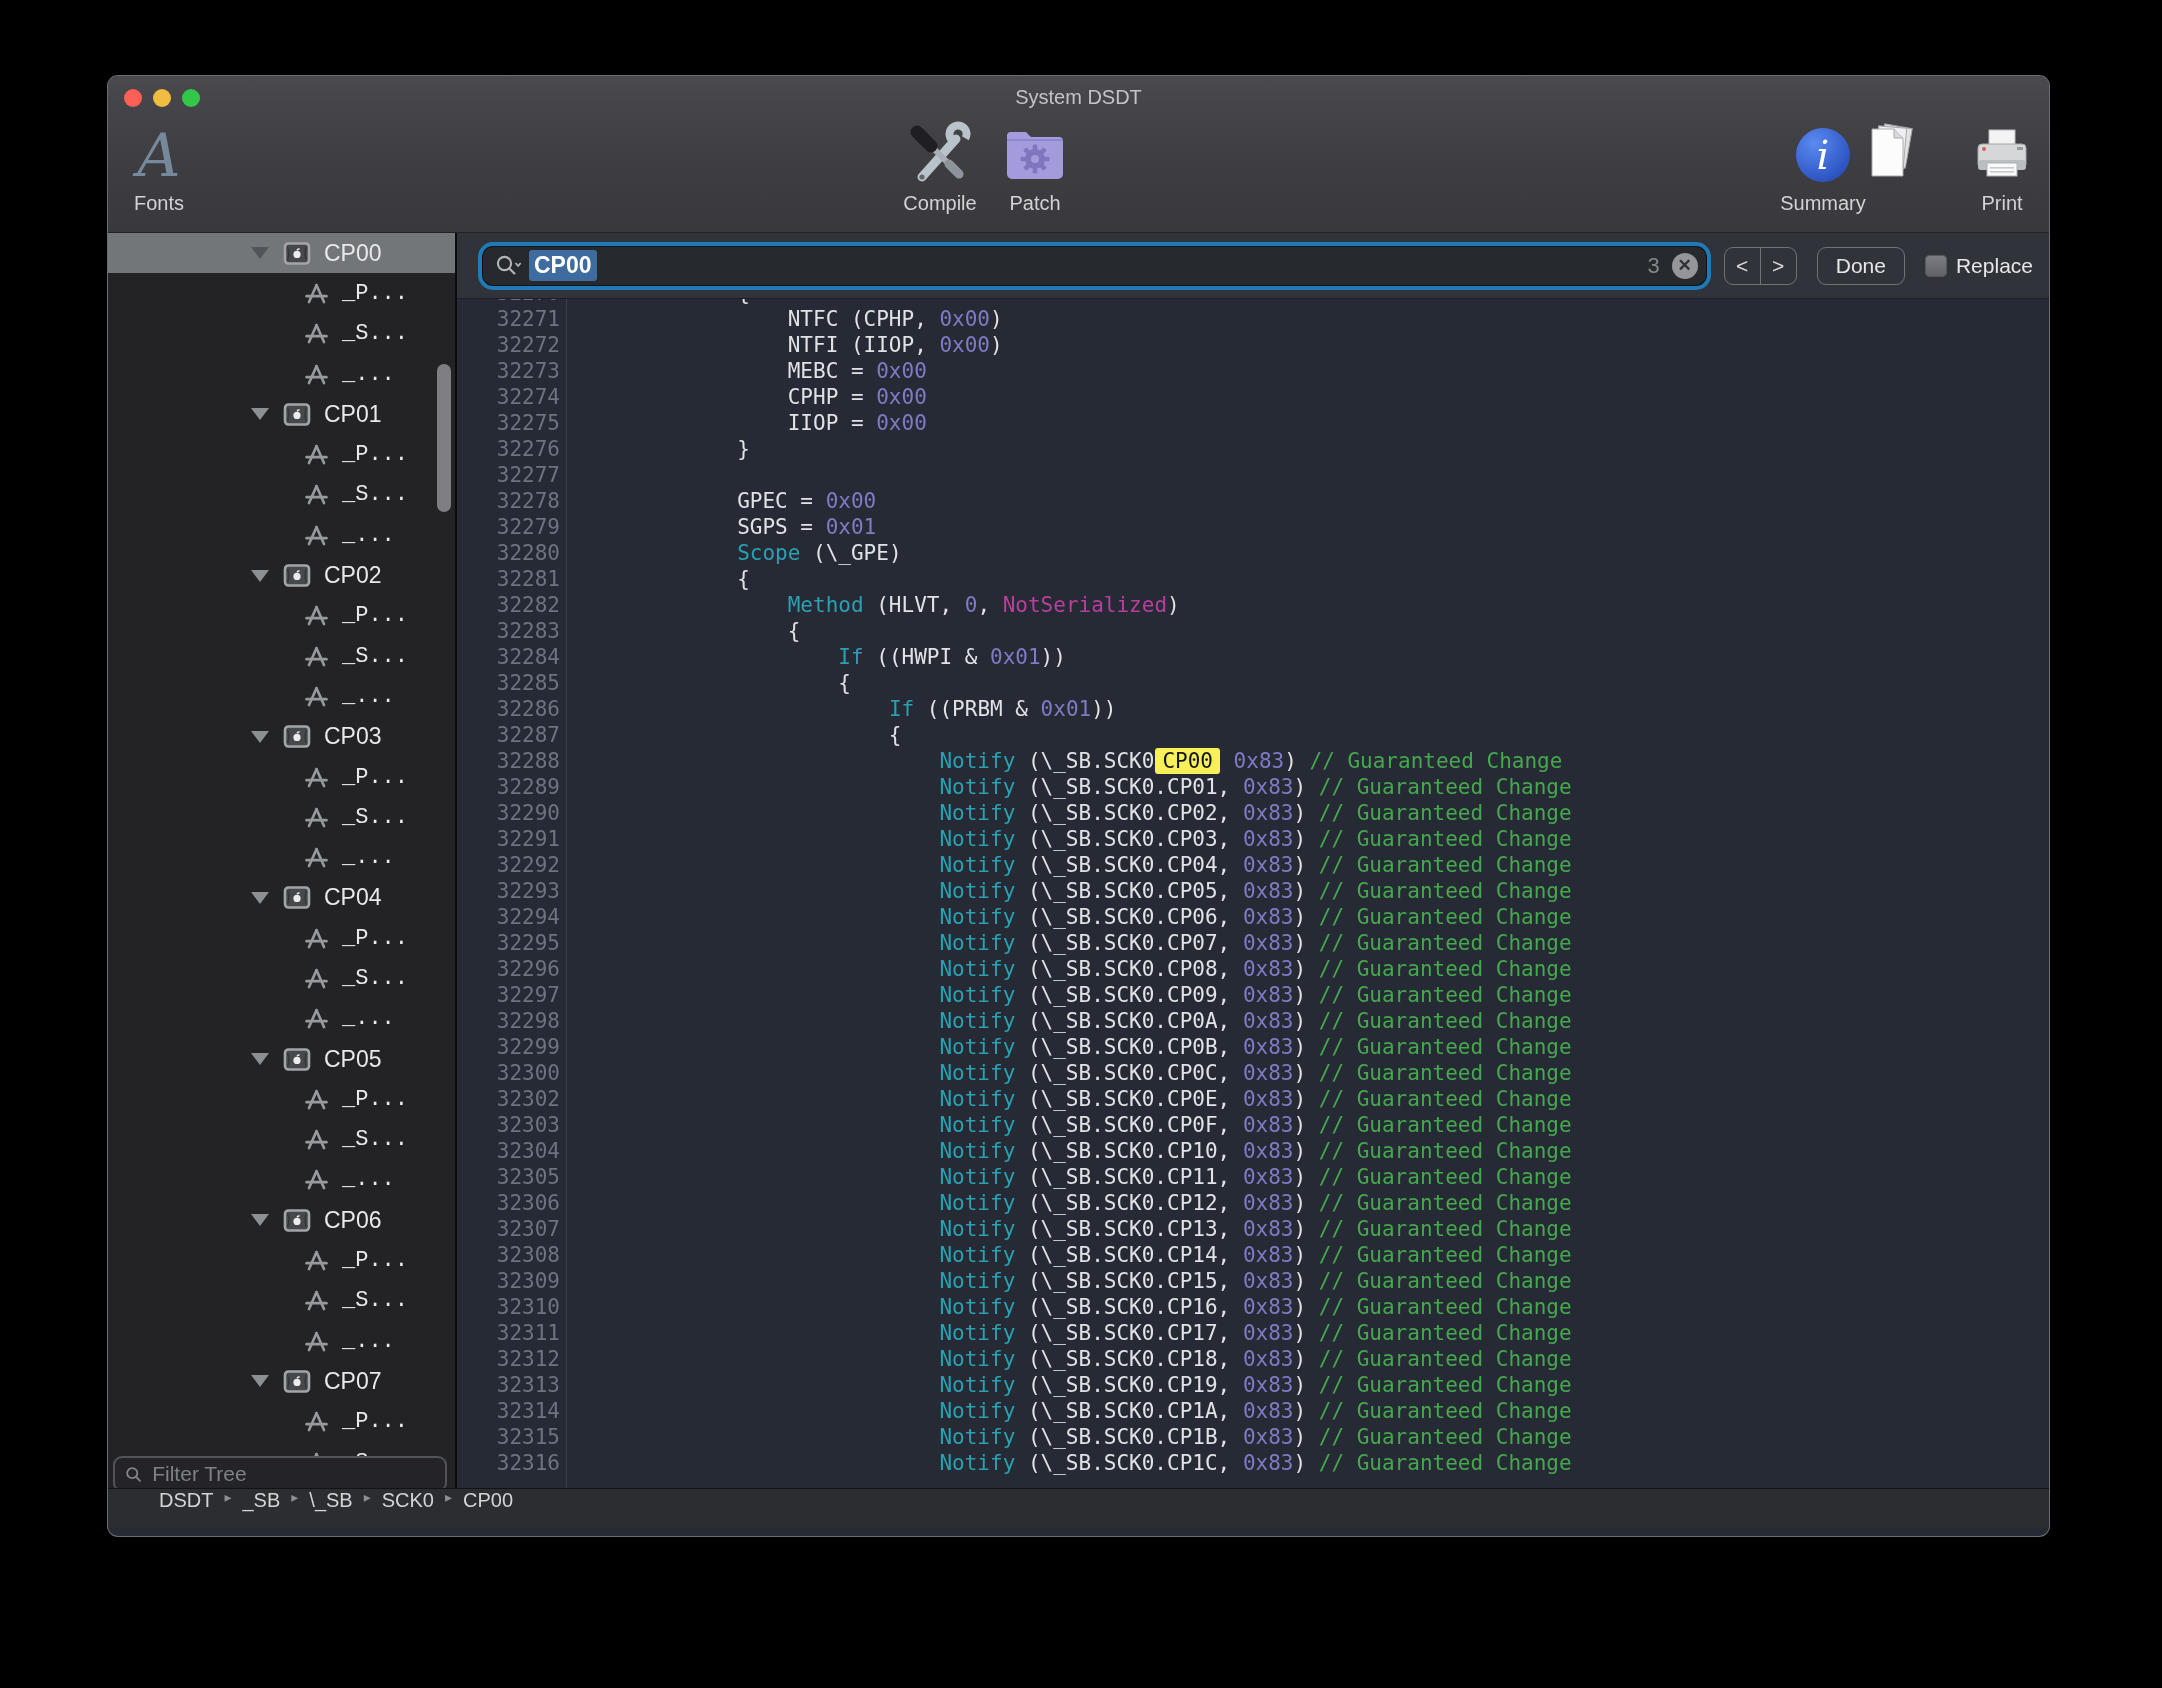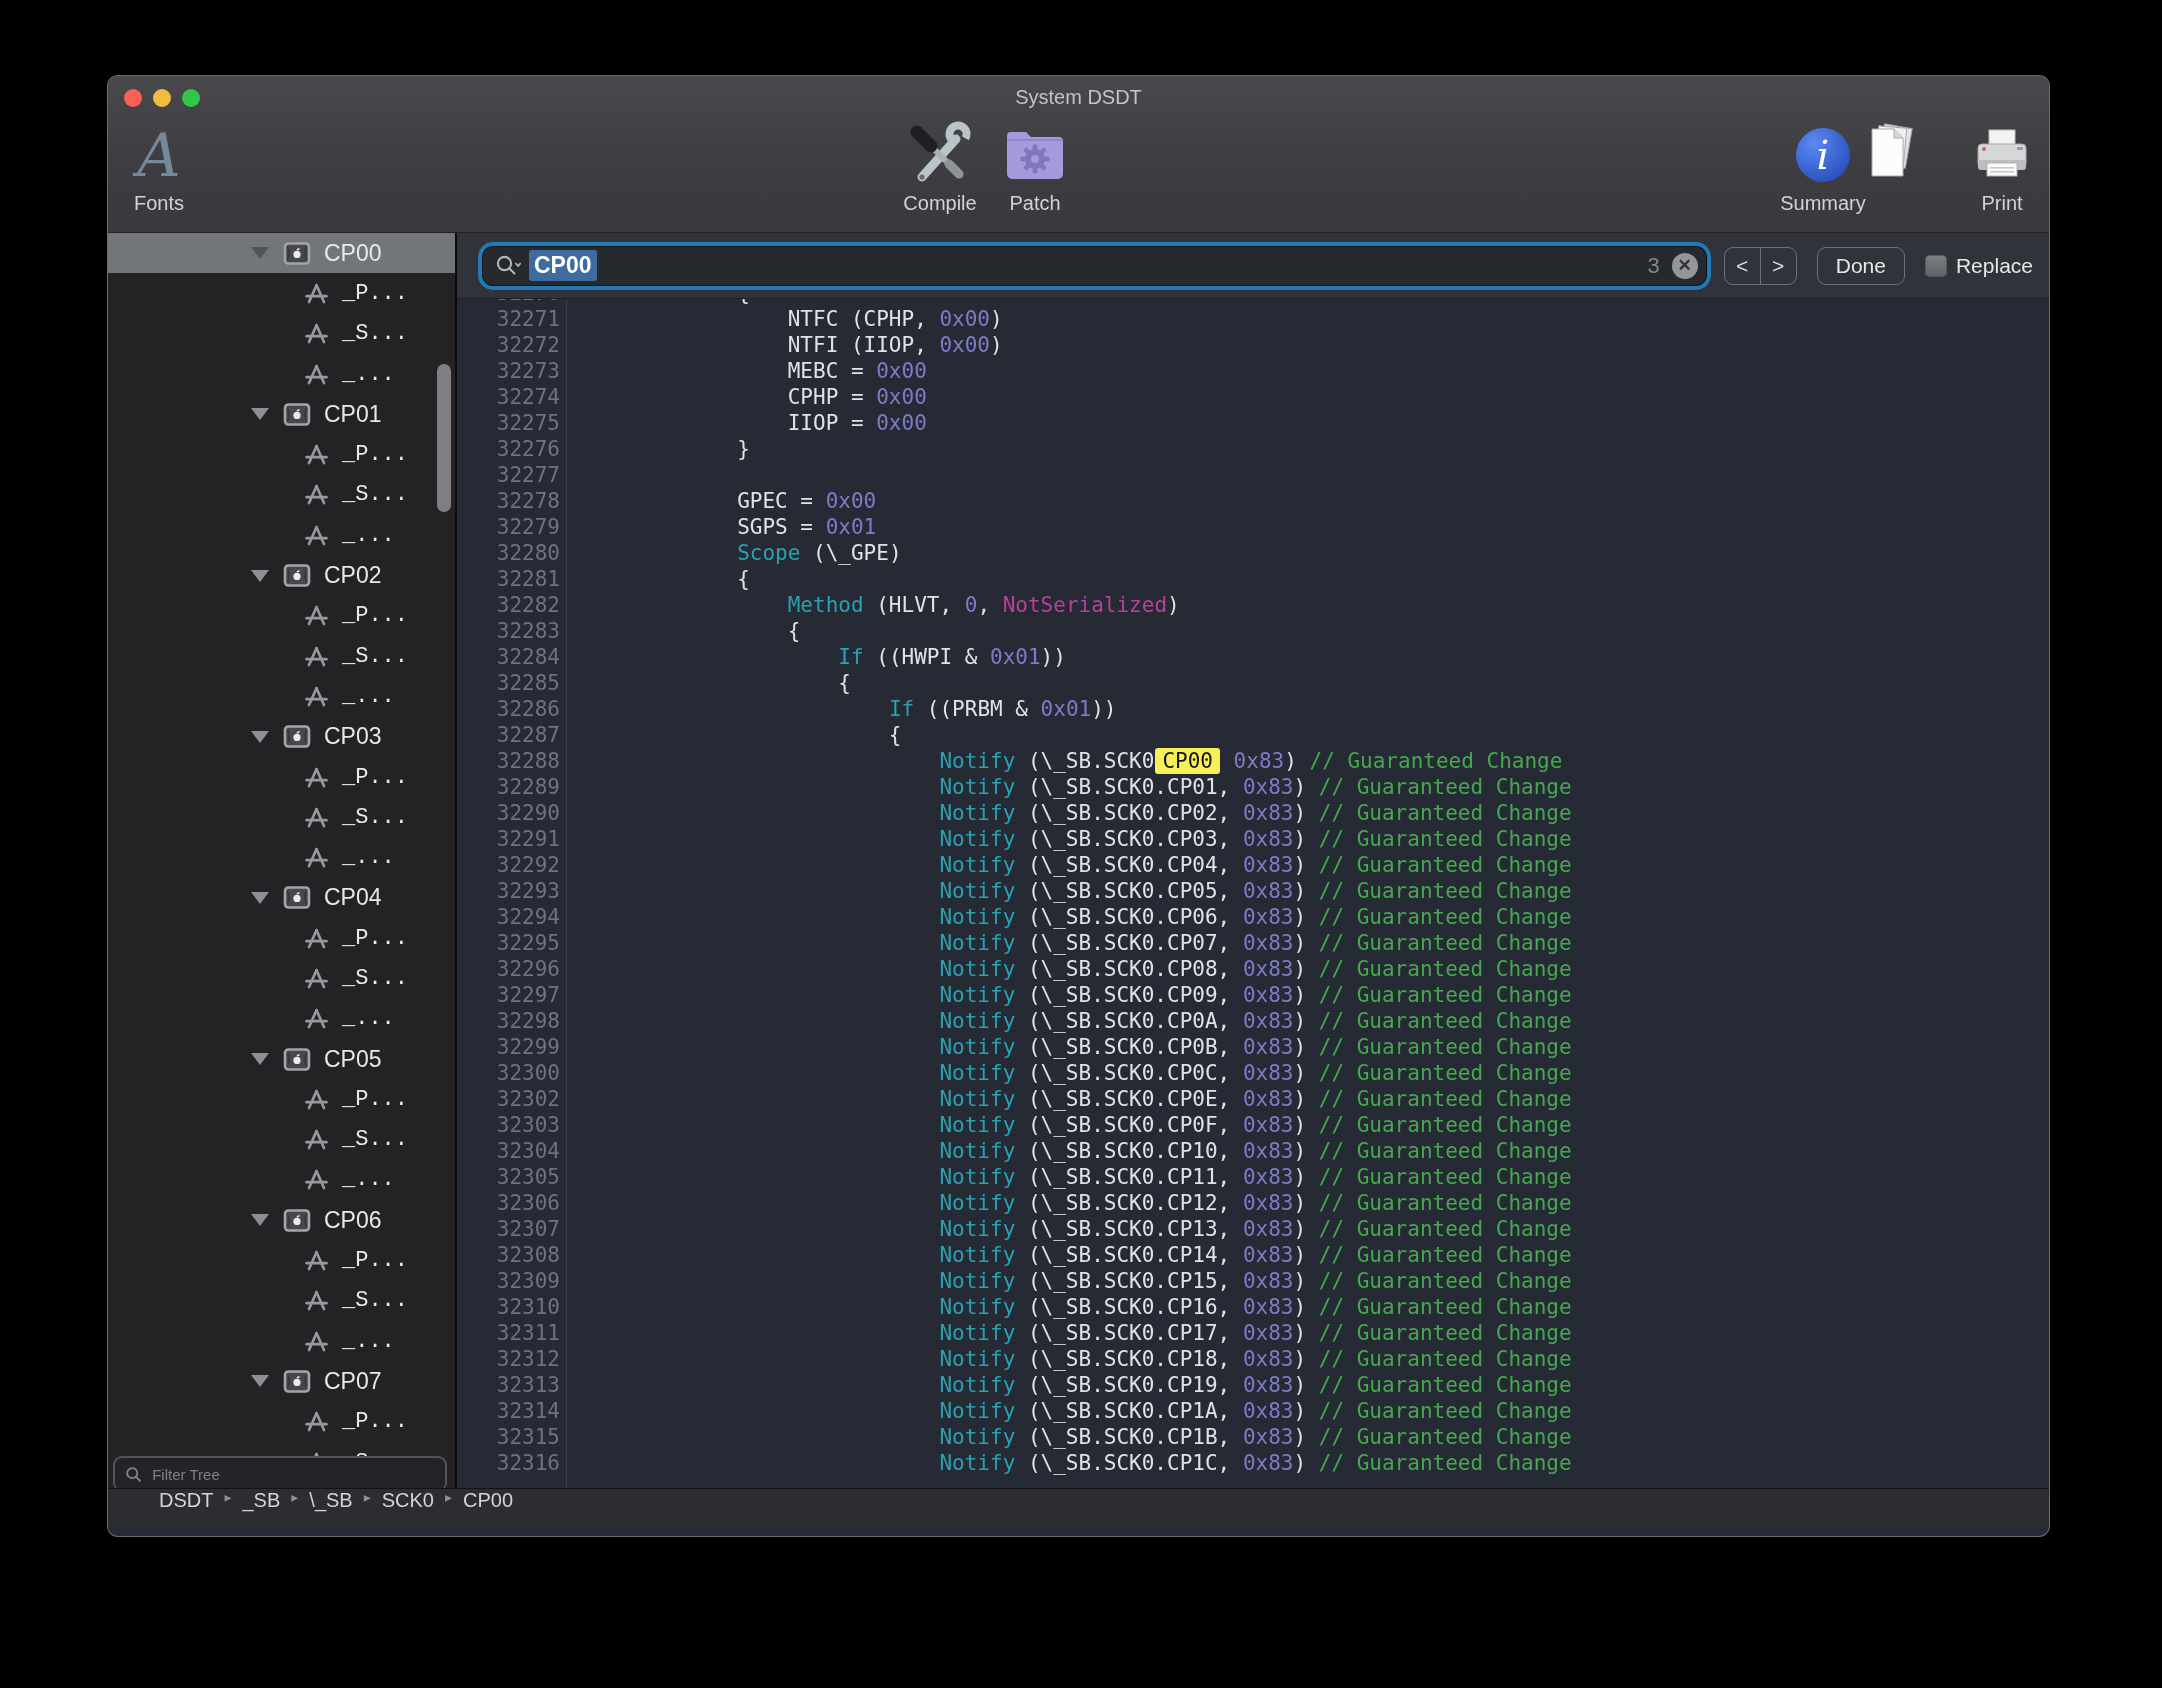--- a/index.html
+++ b/index.html
@@ -40,21 +40,21 @@
   .t-row.selected .tri{border-top-color:#515459;}
   .t-row.child{padding-left:196px;font-family:Liberation Mono, monospace;}
   .sicon,.micon{flex:none;display:flex;align-items:center;margin-right:13px;}
   .t-label{font-size:23px;white-space:nowrap;}
   .t-row.child .t-label{font-size:22px;}
   .sb-scroll{position:absolute;right:4px;top:131px;width:14px;height:148px;border-radius:7px;
     background:#96969b;opacity:.8;}
   .filter-wrap{position:absolute;left:5px;right:8px;bottom:5px;height:36px;
     border:2px solid #515458;border-radius:9px;background:#242428;display:flex;
     align-items:center;padding:0 10px;box-sizing:border-box;}
-  .filter-input{background:transparent;border:none;outline:none;color:#d8d9db;font-size:15px;
+  .filter-input{background:transparent;border:none;outline:none;color:#d8d9db;font-size:21px;
     font-family:"Liberation Sans",sans-serif;width:100%;margin-left:8px;}
   .filter-input::placeholder{color:#7f8184;}
   
   .findbar{height:66px;background:#30333a;border-bottom:1px solid #1d1f24;display:flex;
     align-items:center;padding:0 16px 0 26px;flex:none;box-sizing:border-box;}
   .search-field{flex:1;height:38px;background:#26292e;border-radius:10px;
     box-shadow:0 0 0 1px #121318,0 0 0 5px #1f7ab5;display:flex;align-items:center;
     padding:0 8px 0 12px;min-width:0;}
   .search-sel{background:#3f6c9e;color:#fff;font-size:23px;font-weight:600;
     padding:2px 5px;border-radius:3px;margin-left:8px;}

